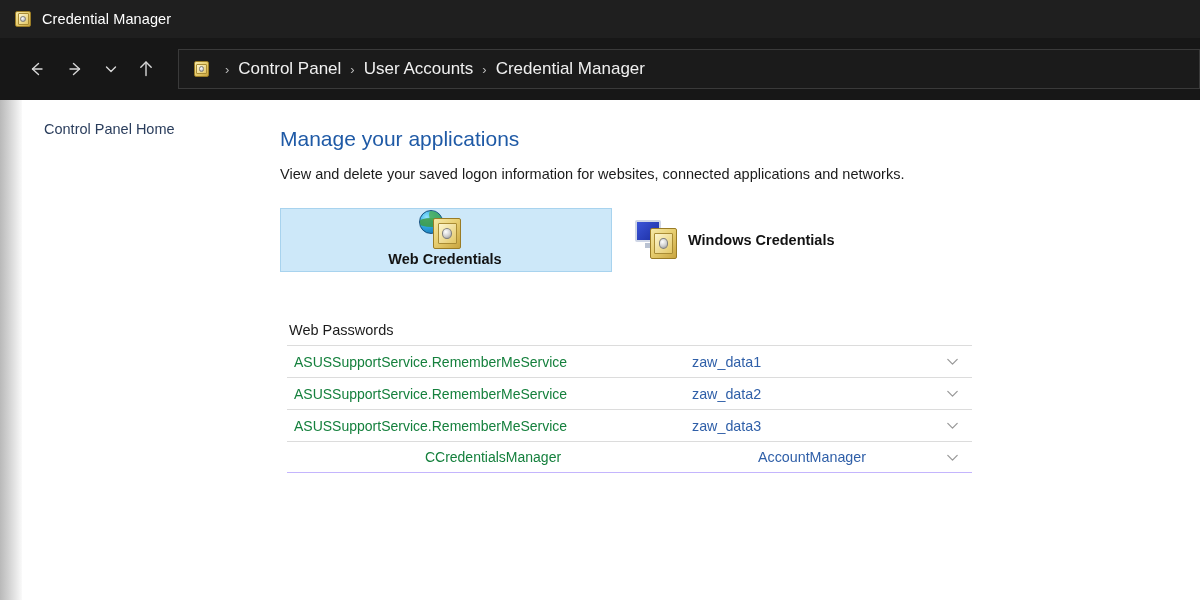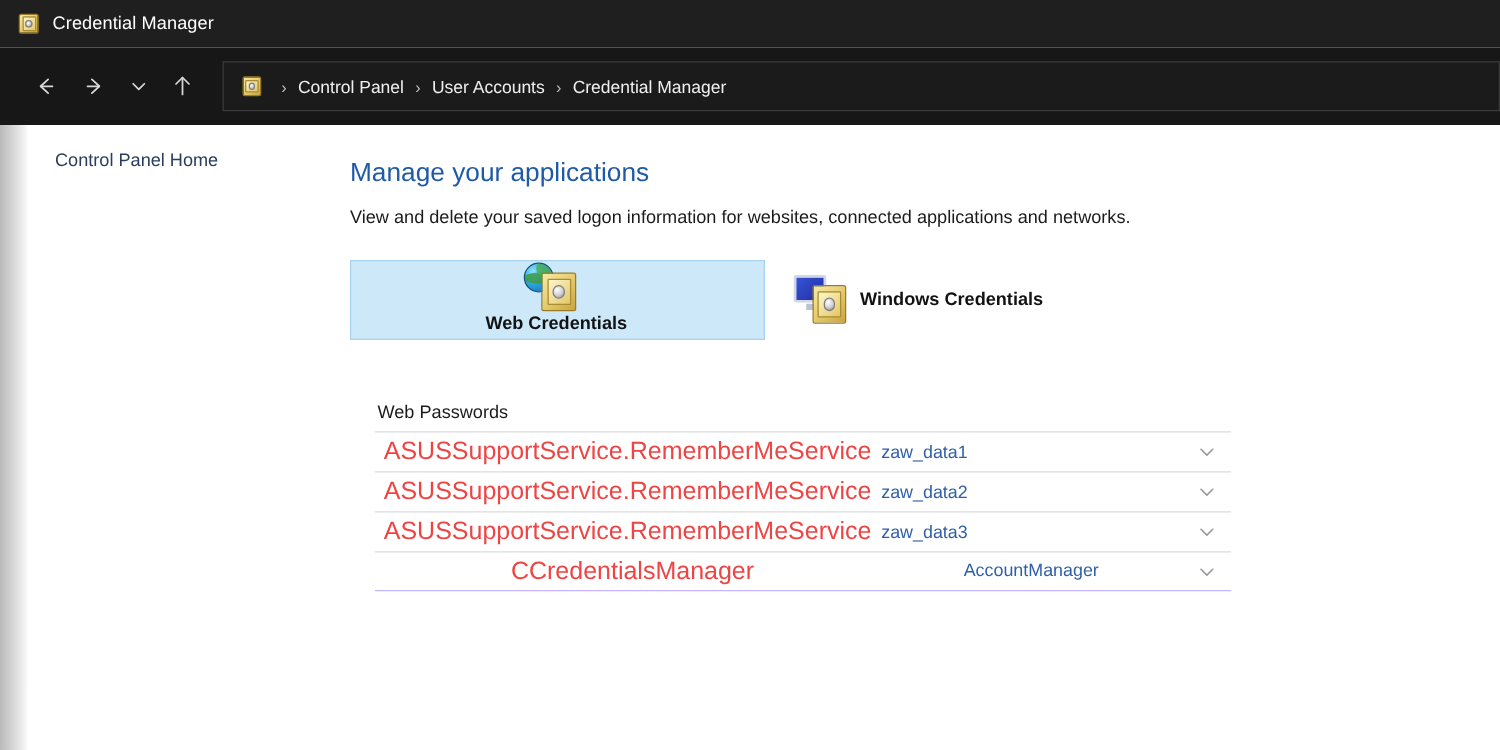--- a/index.html
+++ b/index.html
@@ -105,21 +105,21 @@
     min-width: 0;
     margin-right: 0;
   }
   .crumb-icon {
     width: 17px; height: 17px;
     margin: 0 6px 0 4px;
     flex: 0 0 auto;
   }
   .crumb {
     color: #f0f0f0;
-    font-size: 14px;
+    font-size: 17px;
     white-space: nowrap;
   }
   .crumb-sep {
     color: #bdbdbd;
     font-size: 13px;
     padding: 0 9px;
     user-select: none;
   }
 
   
@@ -258,42 +258,42 @@
   }
   .cred-card .vault-wrap {
     position: absolute;
     left: 13px; top: 8px;
     width: 31px; height: 33px;
   }
 
   
   .table {
     position: absolute;
-    left: 20px; top: 222px;
+    left: 7px; top: 222px;
     width: 685px;
   }
   .table-caption {
     font-size: 14.5px;
     color: #1b1b1b;
     padding: 0 0 7px 2px;
     white-space: nowrap;
   }
   .row {
     display: flex;
     align-items: center;
     height: 32px;
     border-top: 1px solid #dcdcdc;
     position: relative;
   }
   .row.last { border-bottom: 1px solid #c4b5fd; text-align: center; }
   .cell-name {
     width: 405px;
     padding-left: 7px;
-    font-size: 20px;
-    color: #ef4444;
+    font-size: 14px;
+    color: #15803d;
     white-space: nowrap;
     overflow: hidden;
   }
   .cell-user {
     flex: 1 1 auto;
     font-size: 14.3px;
     color: #2f5fa8;
     white-space: nowrap;
   }
   .cell-chevron {

